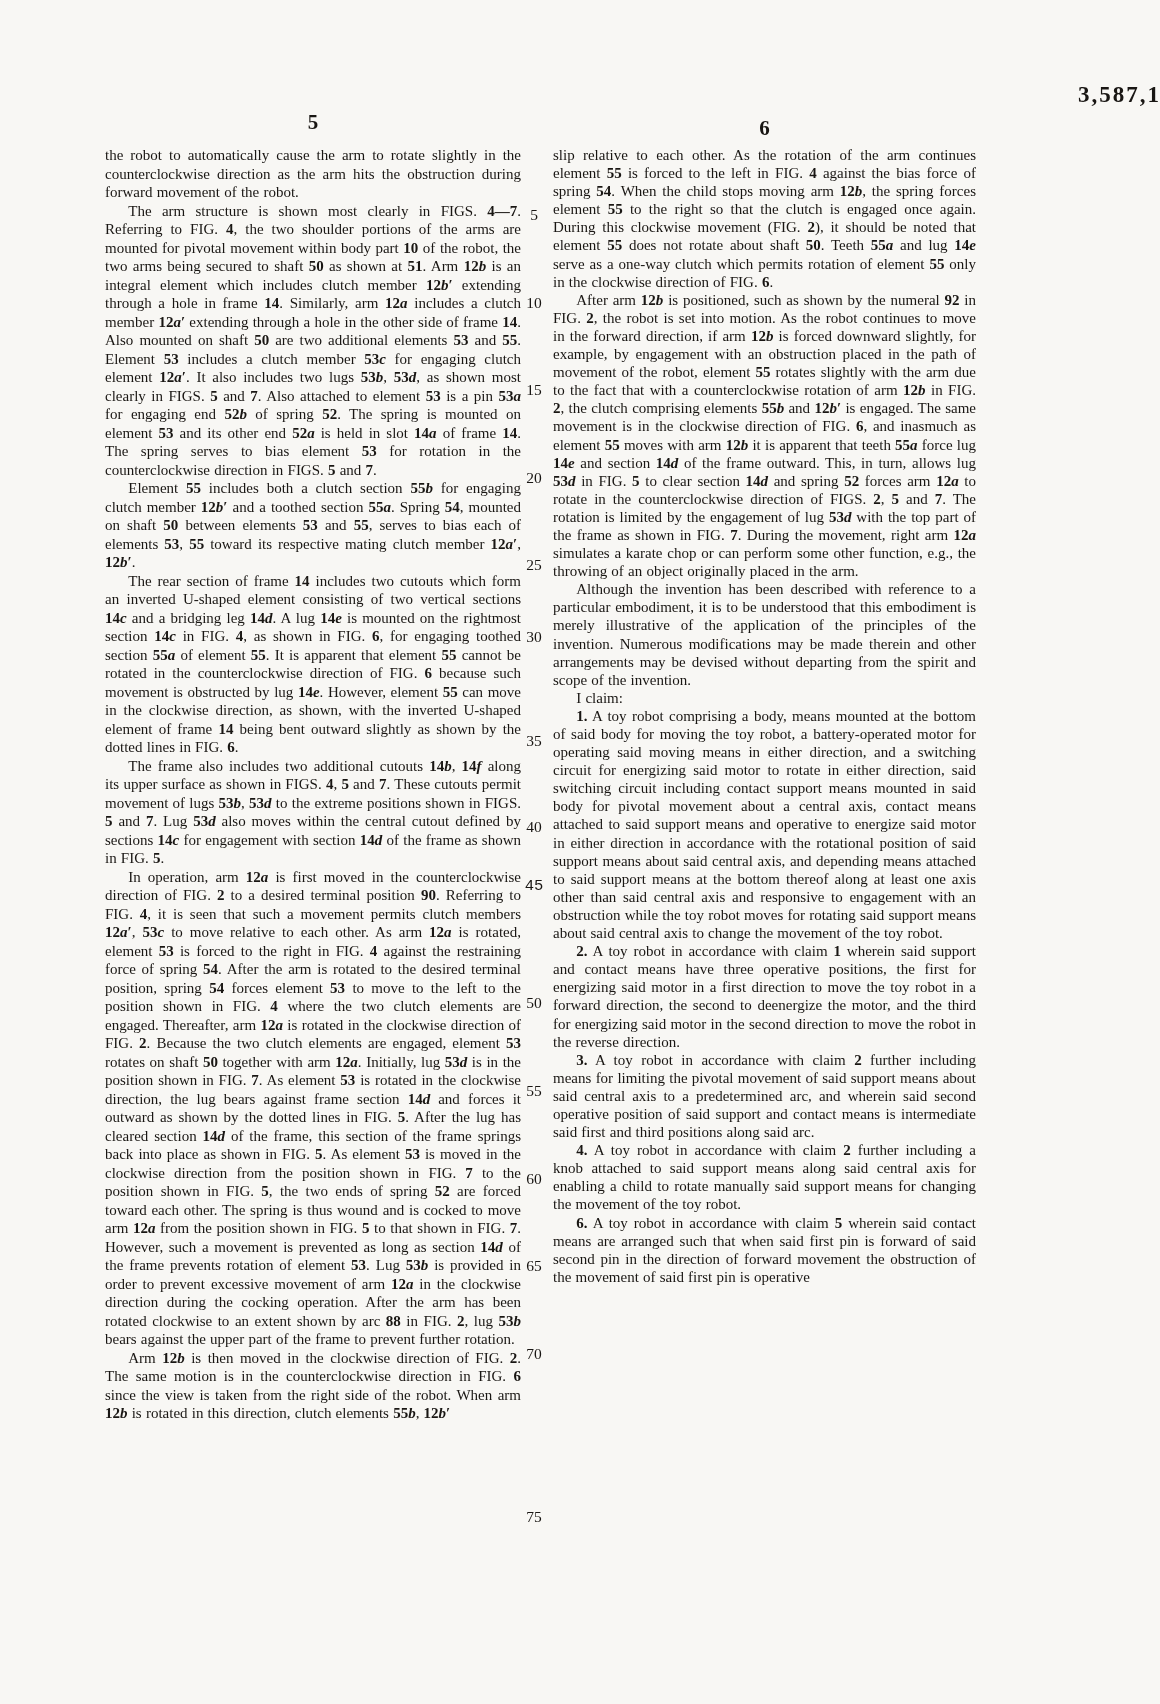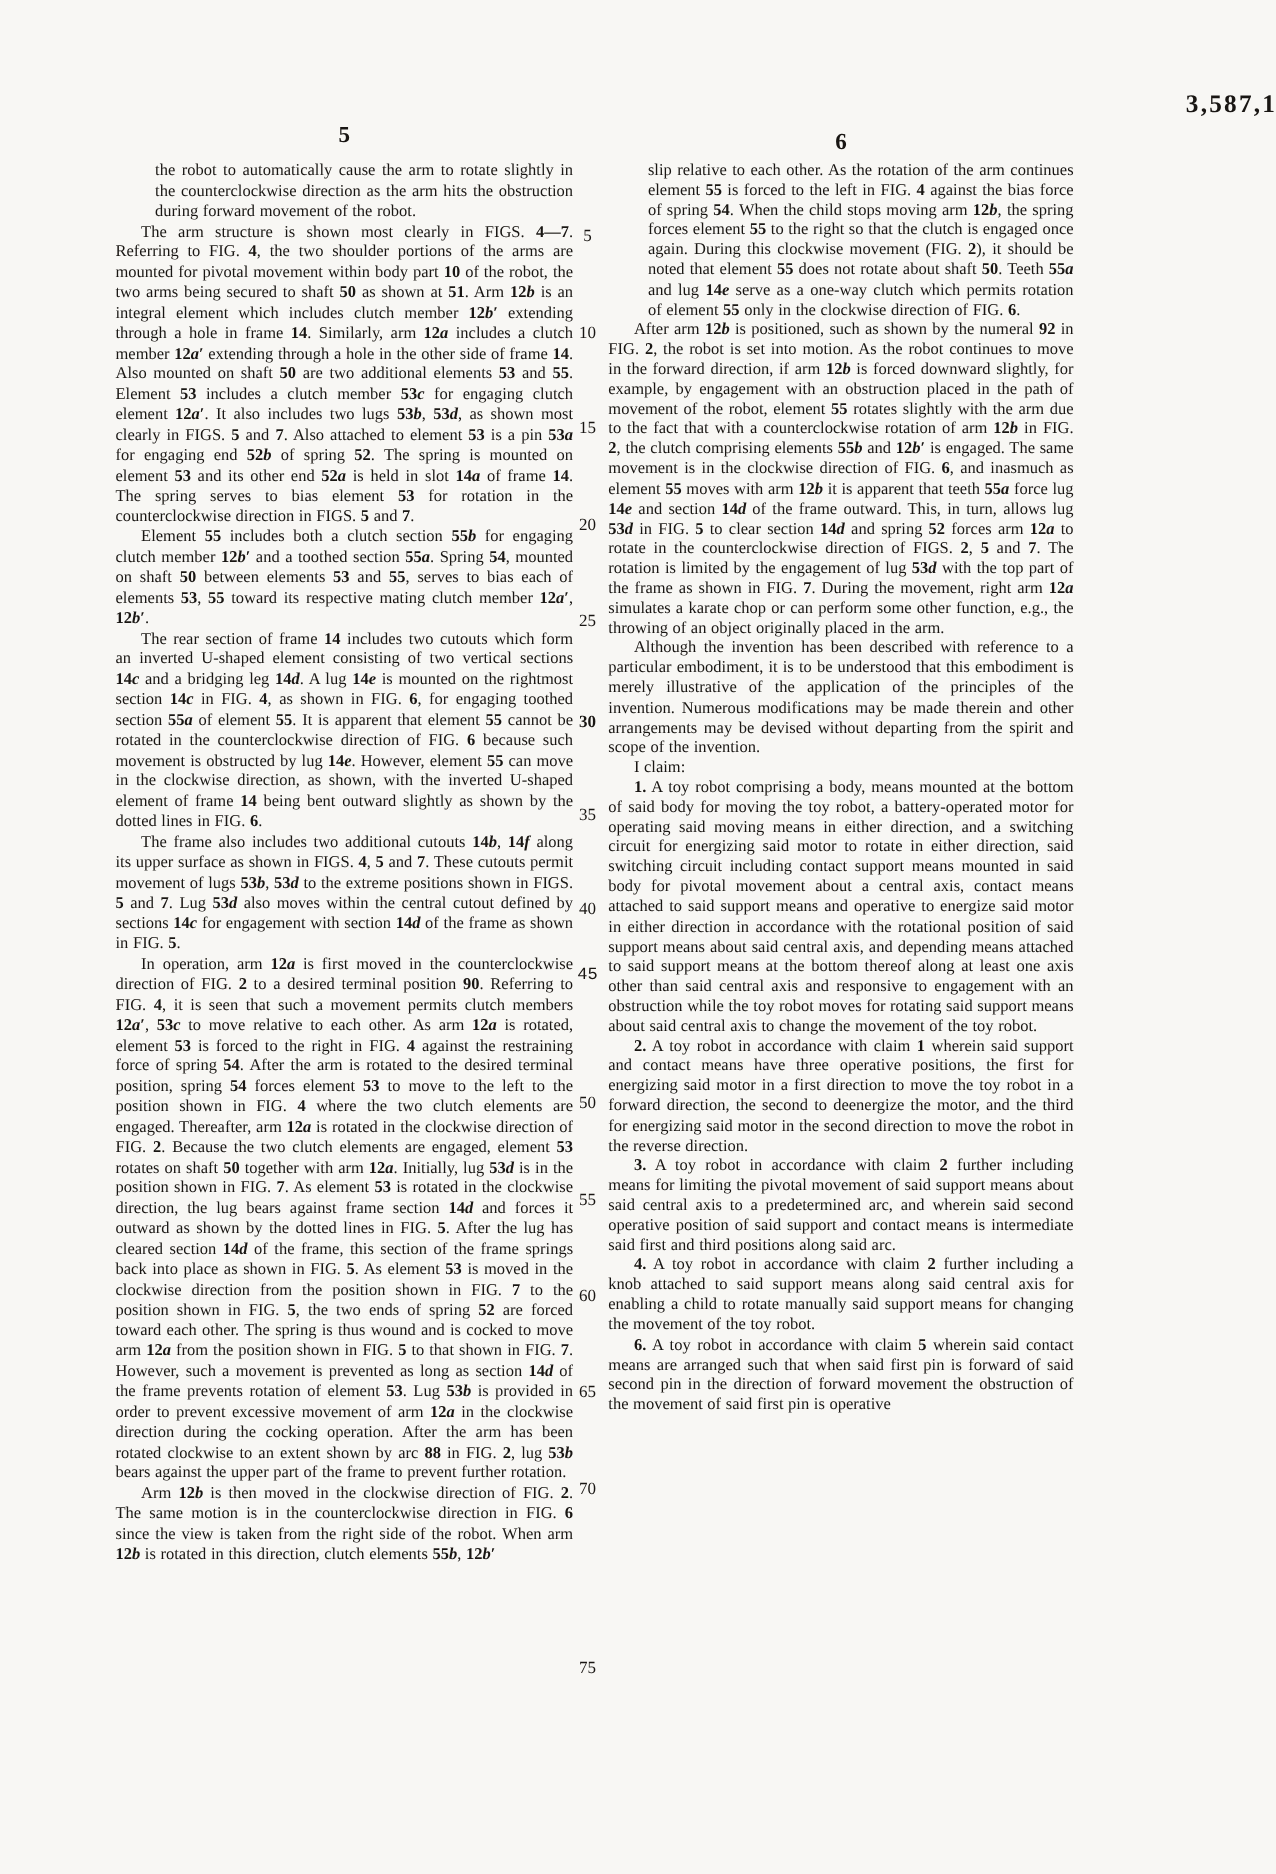--- a/index.html
+++ b/index.html
@@ -42,21 +42,21 @@
   .col-right .col-number { margin-top: 6px; margin-bottom: 5px; }
   .col-text p {
     margin: 0;
     text-align: justify;
     text-indent: 1.55em;
     font-size: 15px;
     line-height: 18.5px;
     word-spacing: 0.03em;
   }
   .col-right .col-text p { line-height: 18.1px; }
-  .col-text p.noindent { text-indent: 0; margin-left: 36px; }
+  .col-text p.noindent { text-indent: 0; }
   .col-text b { font-weight: bold; }
   .col-text b i { font-style: italic; }
   .gutter {
     position: absolute;
     left: 519px;
     top: 0;
     width: 30px;
     height: 100%;
   }
   .gutter .line-num {
@@ -87,21 +87,21 @@
         <p>Arm <b>12<i>b</i></b> is then moved in the clockwise direction of FIG. <b>2</b>. The same motion is in the counterclockwise direction in FIG. <b>6</b> since the view is taken from the right side of the robot. When arm <b>12<i>b</i></b> is rotated in this direction, clutch elements <b>55<i>b</i></b>, <b>12<i>b</i>′</b></p>
       </div>
   </div>
 
   <div class="gutter">
       <span class="line-num" style="top: 206px;">5</span>
       <span class="line-num" style="top: 293.6px;">10</span>
       <span class="line-num" style="top: 381.2px;">15</span>
       <span class="line-num" style="top: 468.8px;">20</span>
       <span class="line-num" style="top: 556.4px;">25</span>
-      <span class="line-num" style="top: 648px; font-weight: bold;">30</span>
+      <span class="line-num" style="top: 628px;">30</span>
       <span class="line-num" style="top: 731.6px; text-align: center;">35</span>
       <span class="line-num" style="top: 818px;">40</span>
       <span class="line-num" style="top: 877px; font-family: Liberation Mono, monospace;">45</span>
       <span class="line-num" style="top: 994.4px;">50</span>
       <span class="line-num" style="top: 1082px;">55</span>
       <span class="line-num" style="top: 1169.6px; text-align: center;">60</span>
       <span class="line-num" style="top: 1257.2px;">65</span>
       <span class="line-num" style="top: 1344.8px;">70</span>
       <span class="line-num" style="top: 1508px; font-family: Liberation Serif, serif;">75</span>
     </div>

